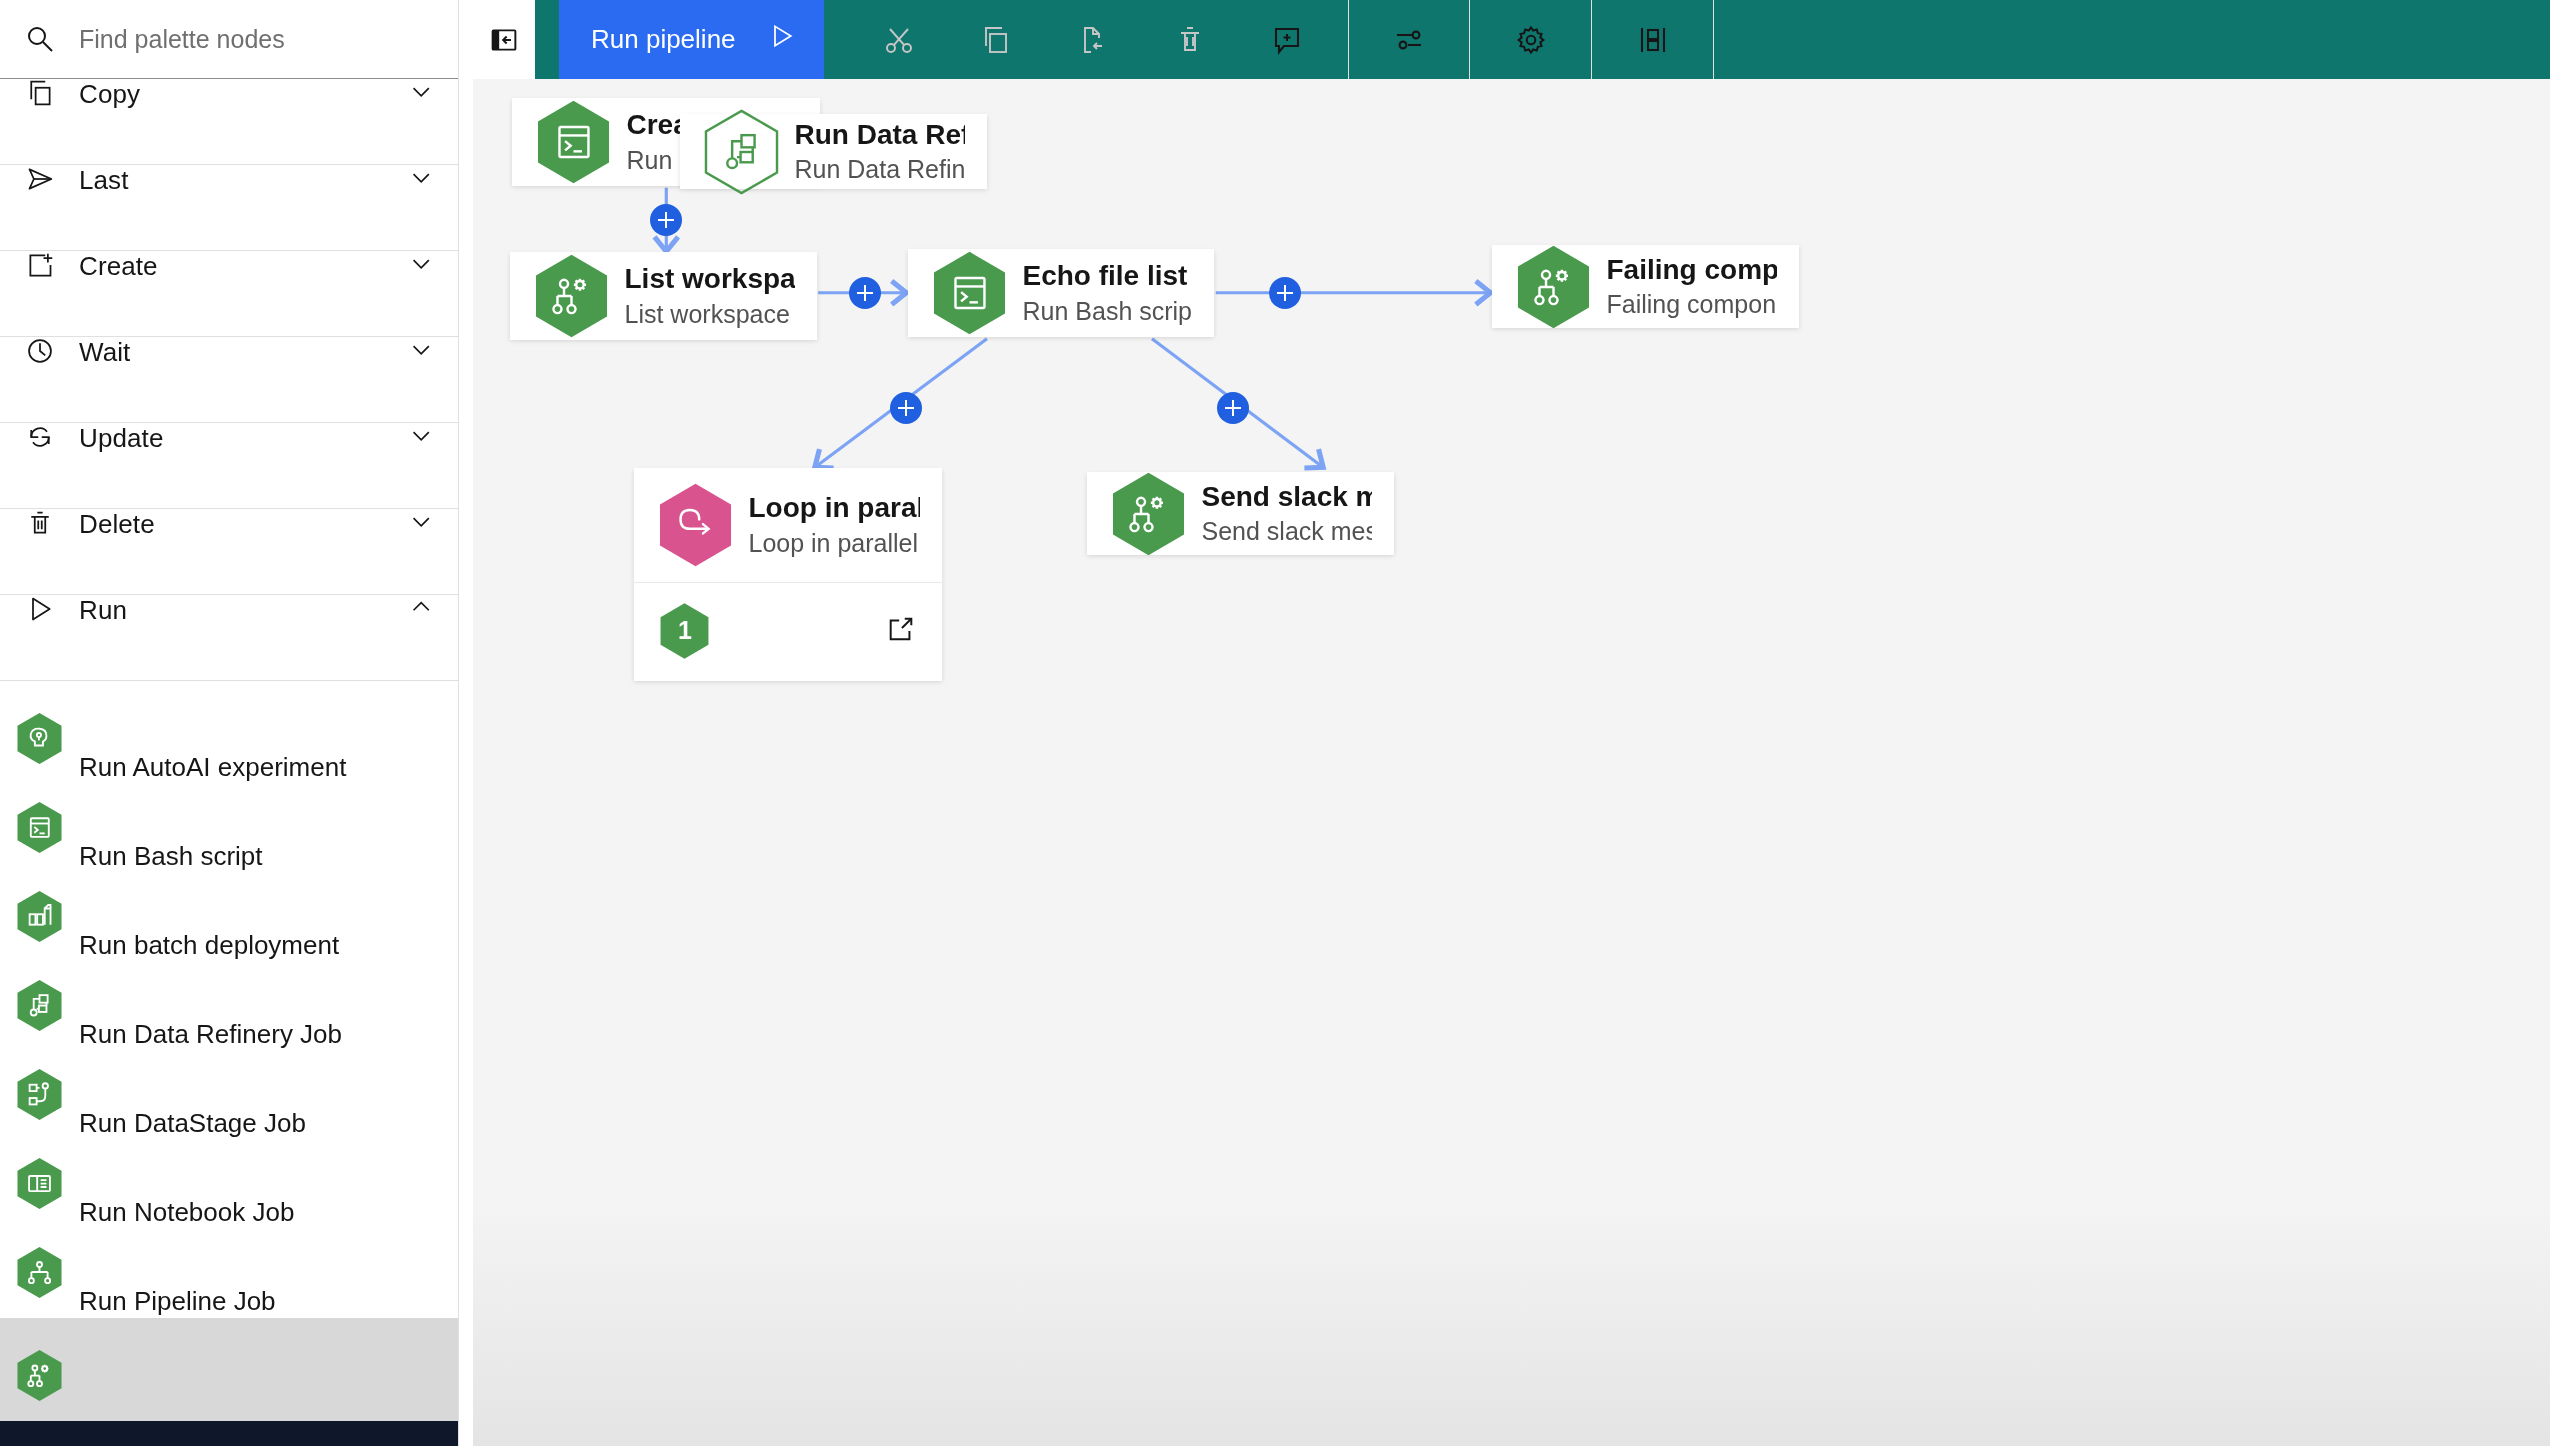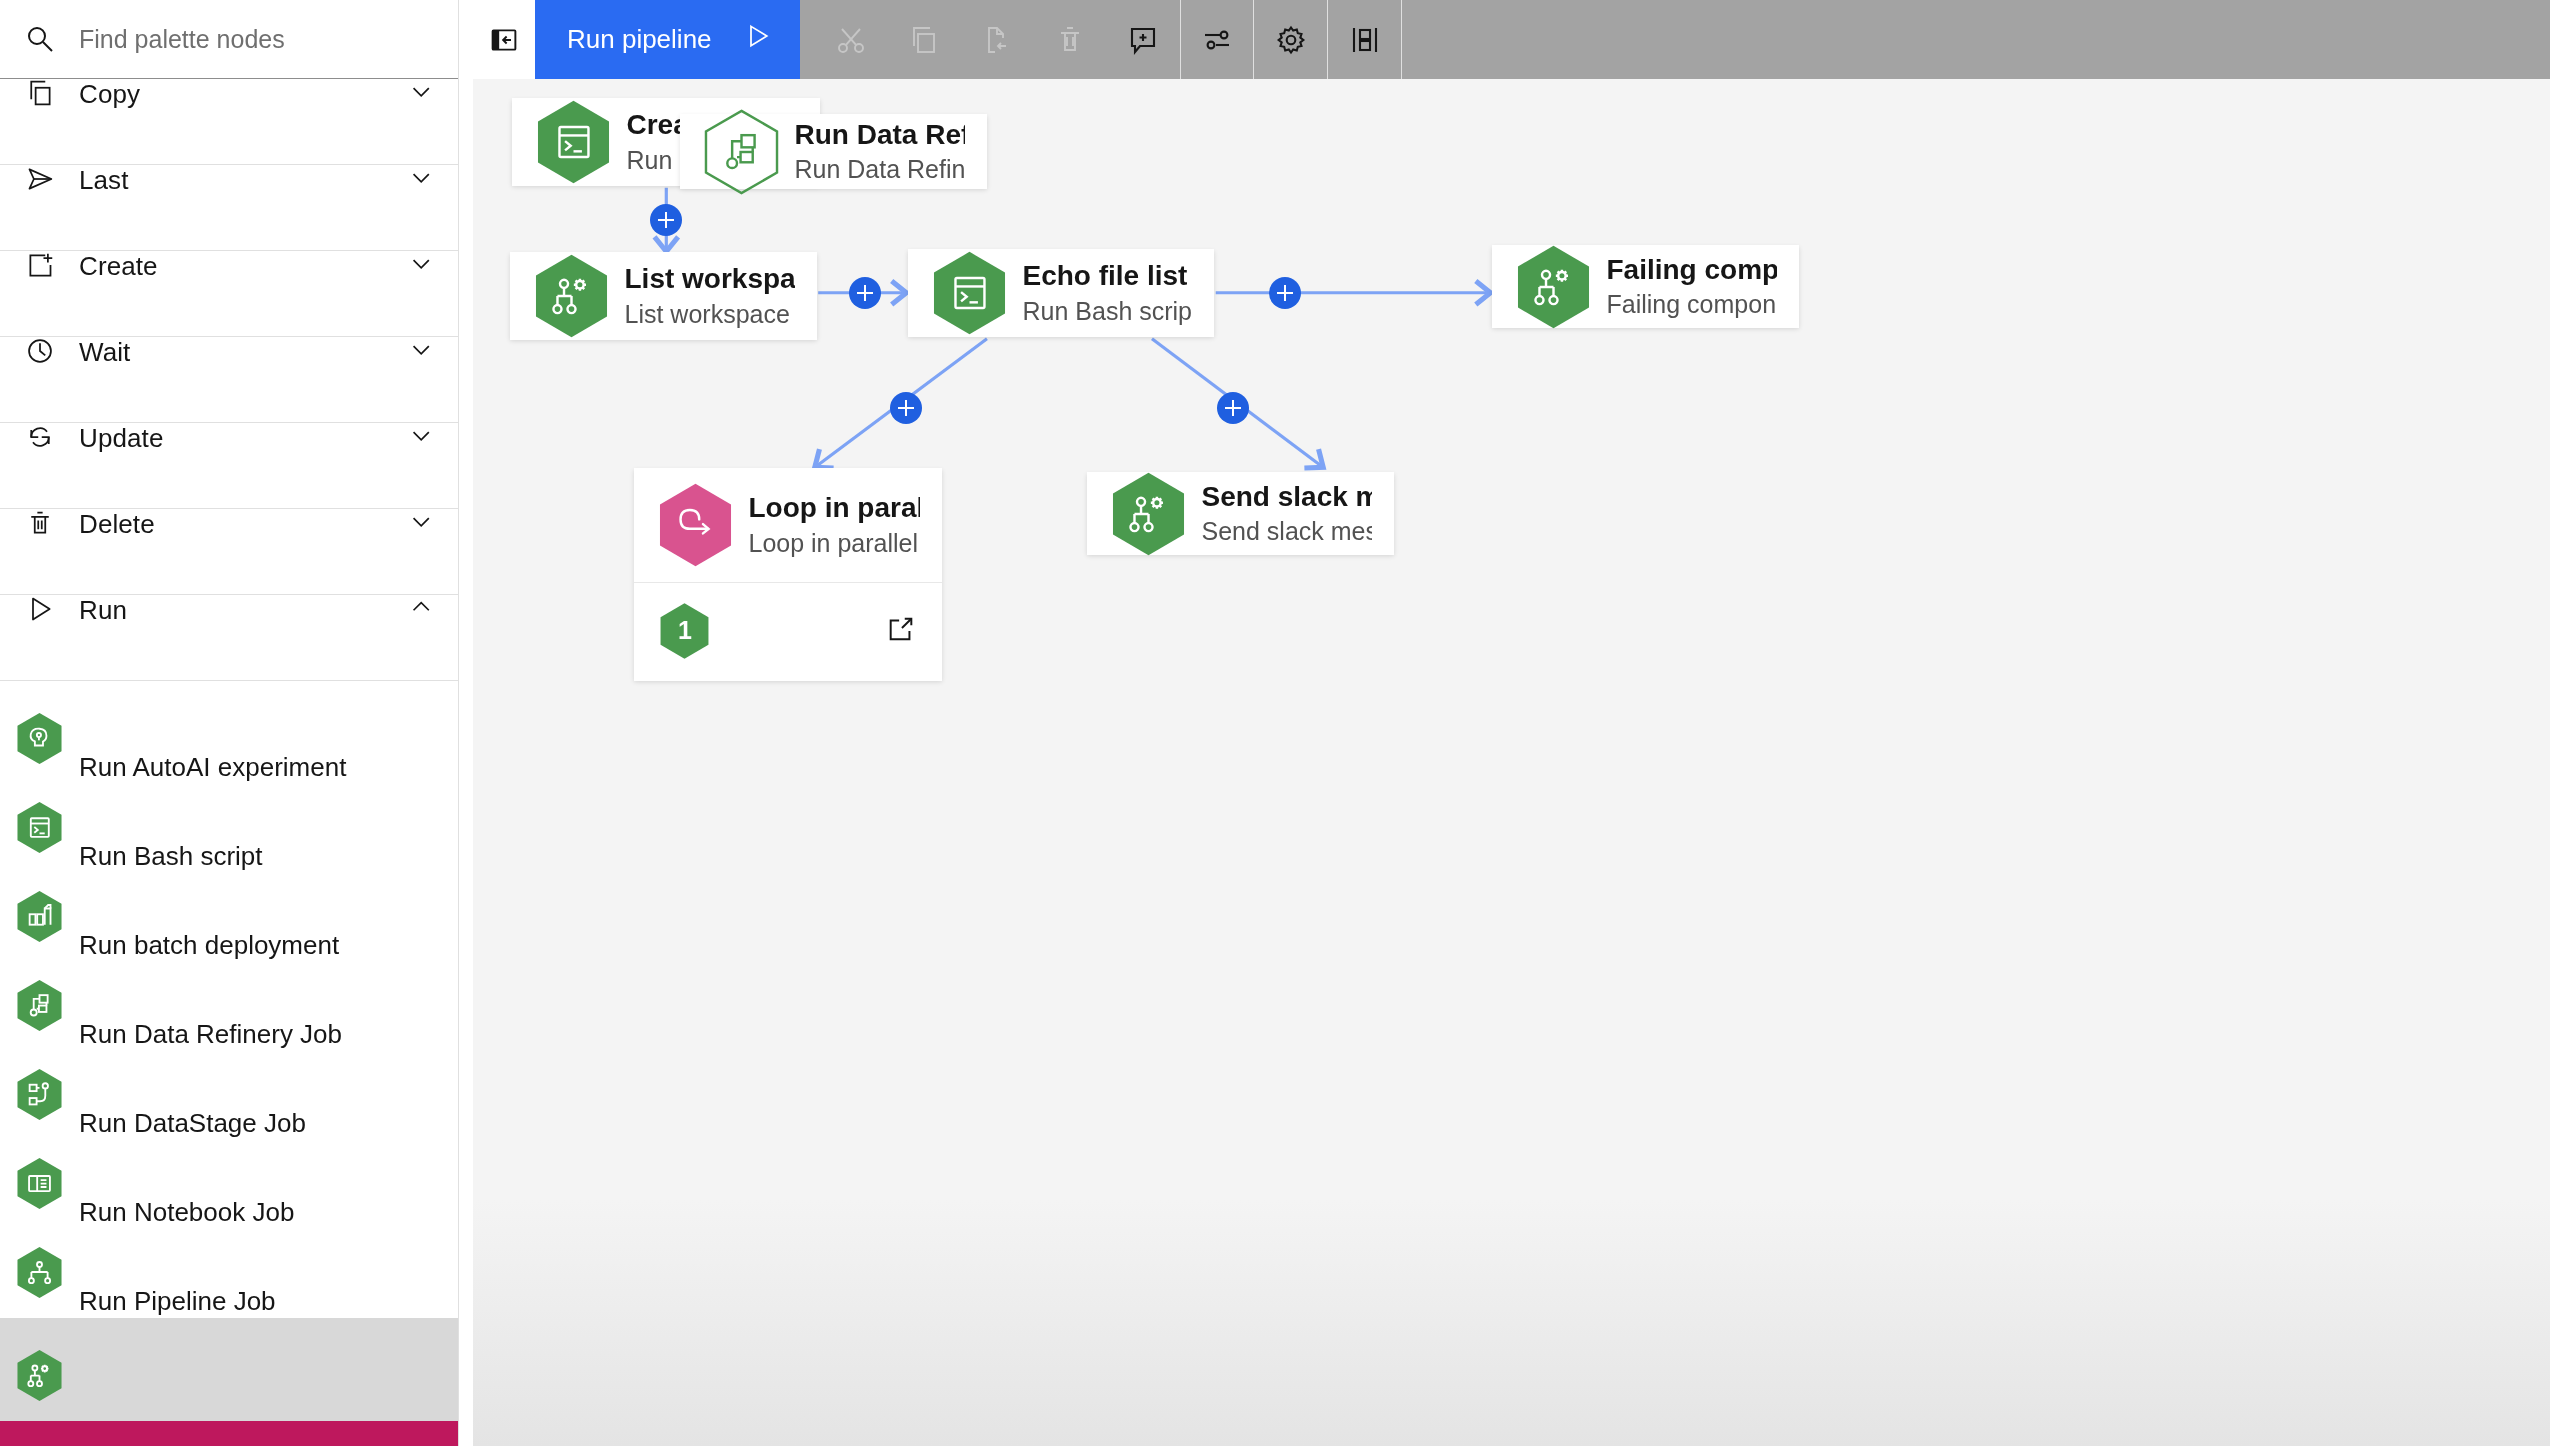--- a/index.html
+++ b/index.html
@@ -14,21 +14,21 @@
     position: relative;
     width: 2550px; height: 1450px;
     background: #ffffff;
     overflow: hidden;
   }
 
   
   #sidebar {
     position: absolute; left: 0; top: 0;
     width: 459px; height: 1446px;
-    background: #be185d;
+    background: #0f172a;
     border-right: 1.9px solid #e0e0e0;
     overflow: hidden;
   }
   .search-row {
     position: relative;
     height: 79px;
     display: flex; align-items: center;
     border-bottom: 1.9px solid #8d8d8d;
     background: #ffffff;
   }
@@ -82,23 +82,23 @@
   .node-row .n-label {
     font-size: 26px; color: #161616; line-height: 1.22;
     padding-right: 13px;
   }
   .two-line { min-height: 103px; }
 
   
   #toolbar {
     position: absolute; left: 473px; top: 0;
     width: 2078px; height: 92px;
-    background: #a3a3a3;
+    background: #0f766e;
     border-bottom: 0.9px solid #e0e0e0;
-    display: flex; align-items: stretch;
+    display: flex; align-items: stretch; gap: 24px;
   }
   .tb-btn {
     width: 62px; height: 79px;
     display: flex; align-items: center; justify-content: center;
     cursor: pointer; background: #ffffff;
   }
   .run-btn {
     height: 79px;
     background: #2a6bf2;
     color: #ffffff;

